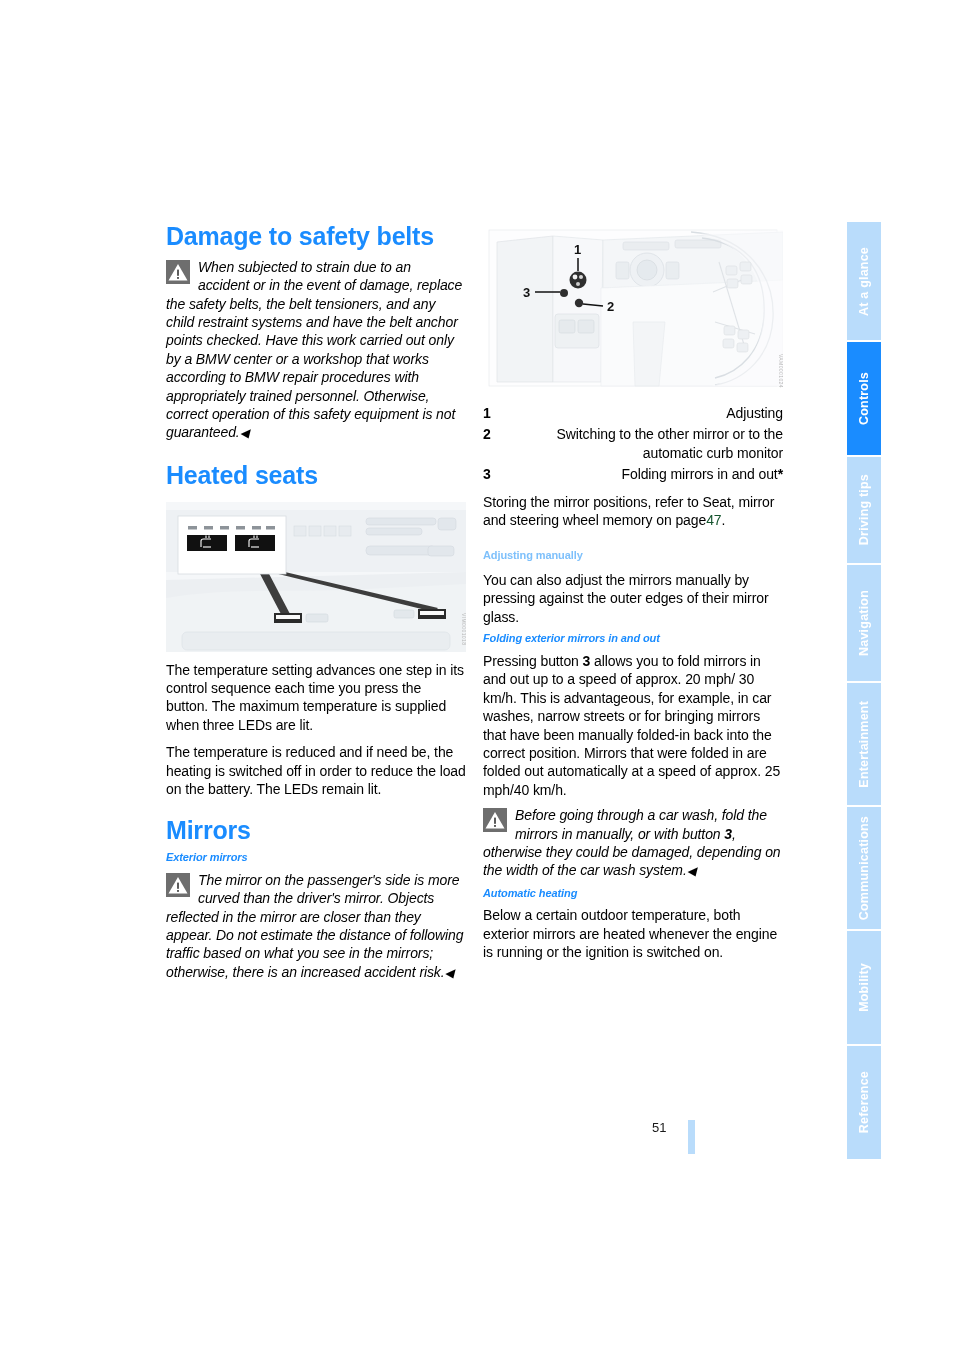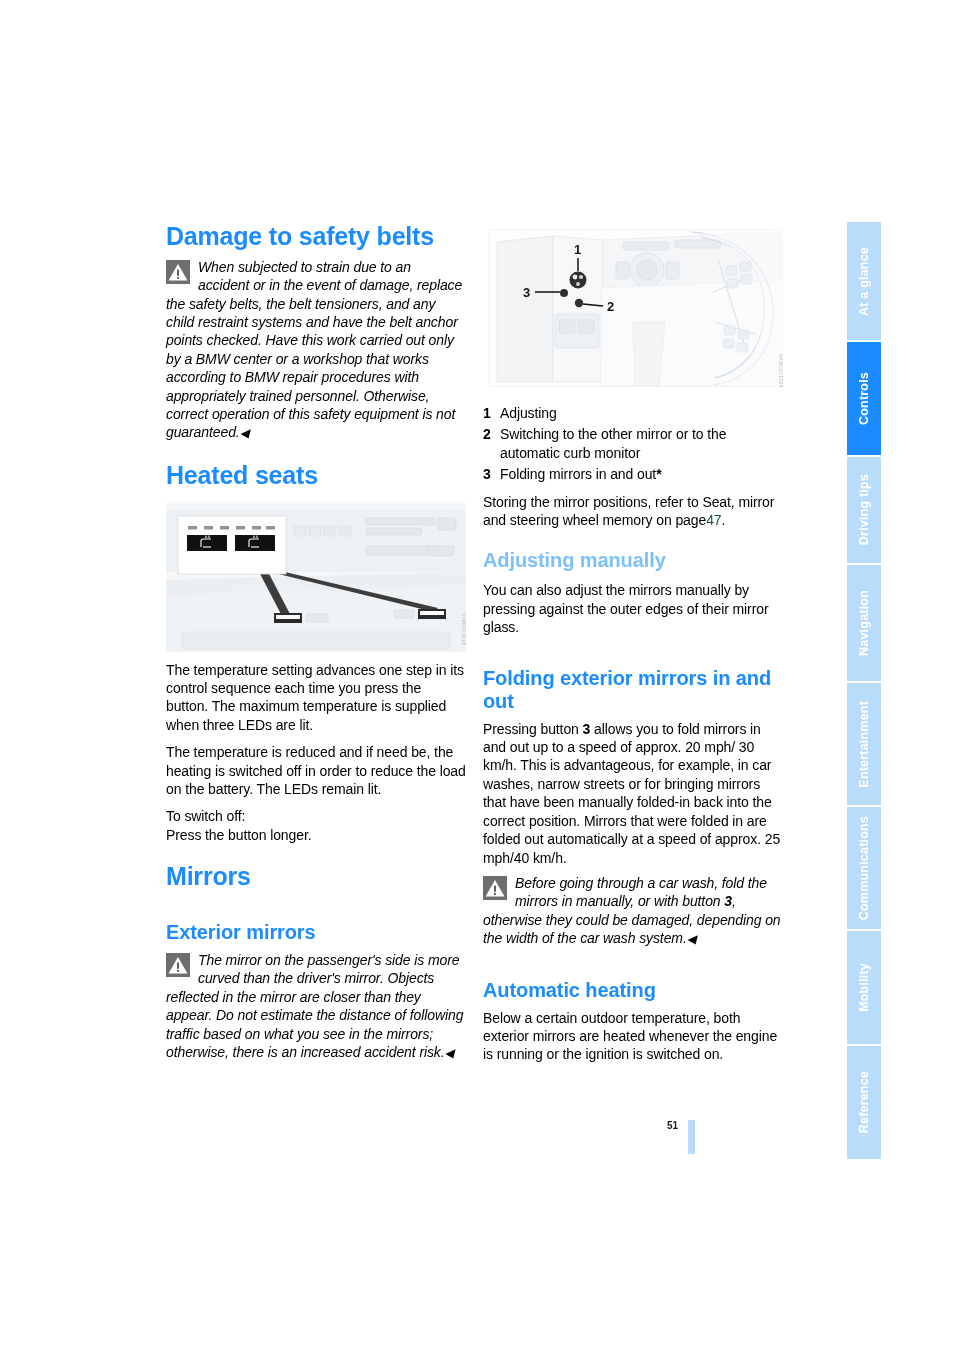--- a/index.html
+++ b/index.html
@@ -21,39 +21,39 @@
 
   
   h1.sec {
     font-size:25px;
     font-weight:bold;
     color:#1a8cff;
     letter-spacing:-0.2px;
     line-height:1.15;
   }
   h2.sub {
-    font-size:20px;
+    font-size:11px;
     font-weight:bold;
     color:#1a8cff;
     letter-spacing:-0.1px;
     line-height:1.15;
   }
   h2.sub.light { color:#7ec0fb; }
 
   p.body, .lst {
     font-size:14px;
     line-height:18.4px;
     letter-spacing:-0.1px;
     text-align:left;
     color:#000;
   }
   p.body { margin-top:9px; }
 
   .gap-h1 { margin-top:18px; }
-  .gap-h2 { margin-top:30px; }
+  .gap-h2 { margin-top:6px;font-style:italic; }
   .gap-h2s { margin-top:20px; }
 
   b.inl { font-weight:bold; }
   .xref { color:#14532d; }
   .endmark { font-size:12px; letter-spacing:0; }
   sup.star { font-weight:bold; font-size:14px; vertical-align:baseline; }
 
   
   .warn { position:relative; margin-top:7px;font-style:italic; }
   .warn .wicon {
@@ -65,21 +65,21 @@
   }
   .warn .wicon svg { display:block; }
   .warn p {
     font-size:14px; line-height:18.4px; letter-spacing:-0.1px;
   }
 
   
   .lst { margin-top:10px; }
   .lst .row { display:flex; margin-bottom:3px; }
   .lst .num { font-weight:bold; width:17px; flex:0 0 17px; }
-  .lst .txt { flex:1; }
+  .lst .txt { flex:1;text-align:right; }
 
   
   .fig { position:relative; margin-top:12px; }
   .fig .code {
     position:absolute;
     right:-1px; bottom:6px;
     font-size:5px; color:#b8b8b8;
     writing-mode:vertical-rl;
     letter-spacing:0.4px;
     font-family:"Liberation Sans", sans-serif;
@@ -108,25 +108,24 @@
     font-weight:bold;
     letter-spacing:0.2px;
     white-space:nowrap;
   }
   .tab.active { background:#1a8cff; }
 
   
   .pagenum {
     position:absolute;
     left:652px; top:1120px;
-    font-size:10px;
+    font-size:13px;
     color:#1a1a1a;
-    text-align:right;
+    text-align:left;
     width:26px;
-    font-weight:bold;
   }
   .pagebar {
     position:absolute;
     left:688px; top:1120px;
     width:7px; height:34px;
     background:#b9dcfb;
   }
 
   
   .watermark {
@@ -218,24 +217,20 @@
           </g>
         </svg>
       </div>
       <span class="code">VIM0001018</span>
     </div>
 
     <p class="body">The temperature setting advances one step in its control sequence each time you press the button. The maximum temperature is supplied when three LEDs are lit.</p>
 
     <p class="body">The temperature is reduced and if need be, the heating is switched off in order to reduce the load on the battery. The LEDs remain lit.</p>
 
-    <p class="body">
-      <span>To switch off:</span><br>
-      <span>Press the button longer.</span>
-    </p>
 
     <h1 class="sec gap-h1">Mirrors</h1>
 
     <h2 class="sub gap-h2">Exterior mirrors</h2>
 
     <div class="warn">
       <span class="wicon">
         <svg width="24" height="24" viewBox="0 0 24 24">
           <polygon points="12,4 21.5,20.5 2.5,20.5" fill="#ffffff"></polygon>
           <rect x="11.1" y="9.6" width="1.8" height="6.2" fill="#4a4a4a"></rect>

